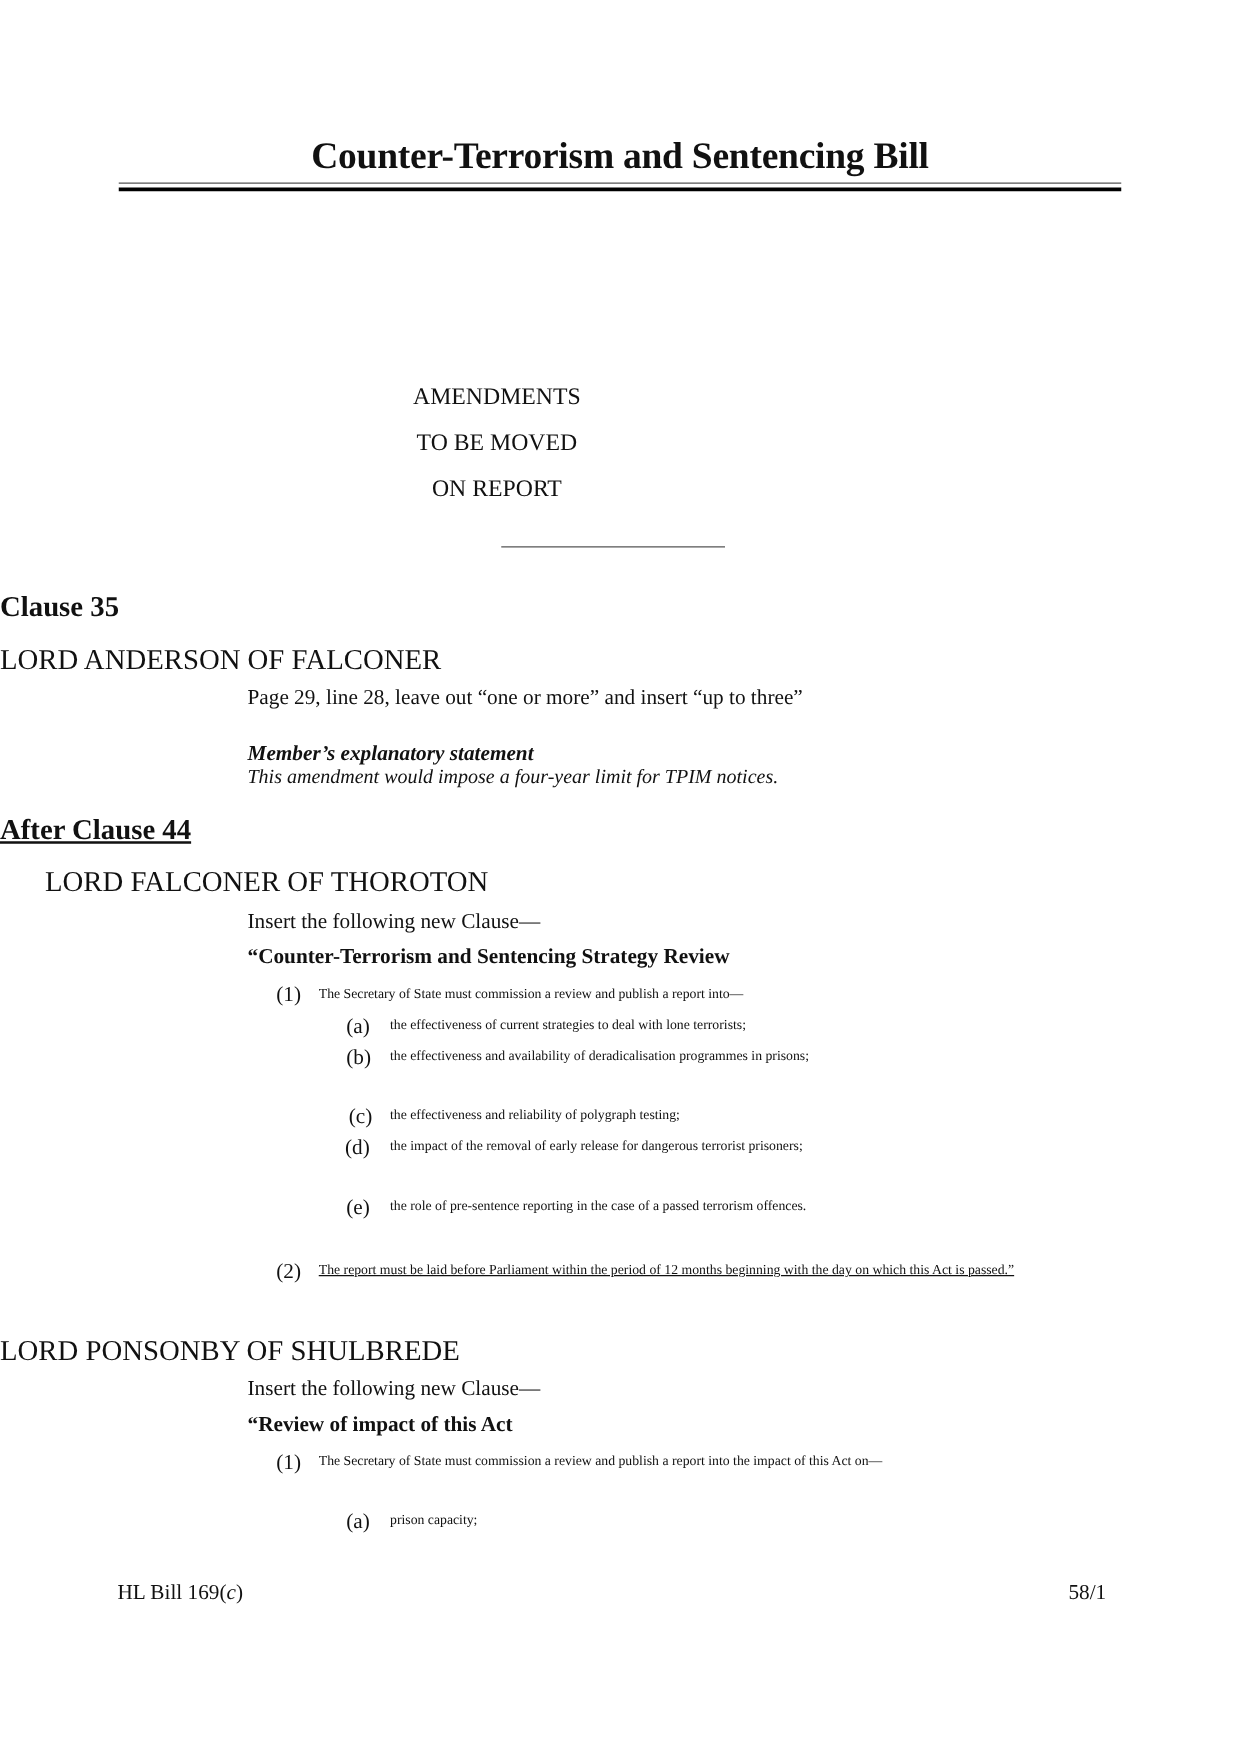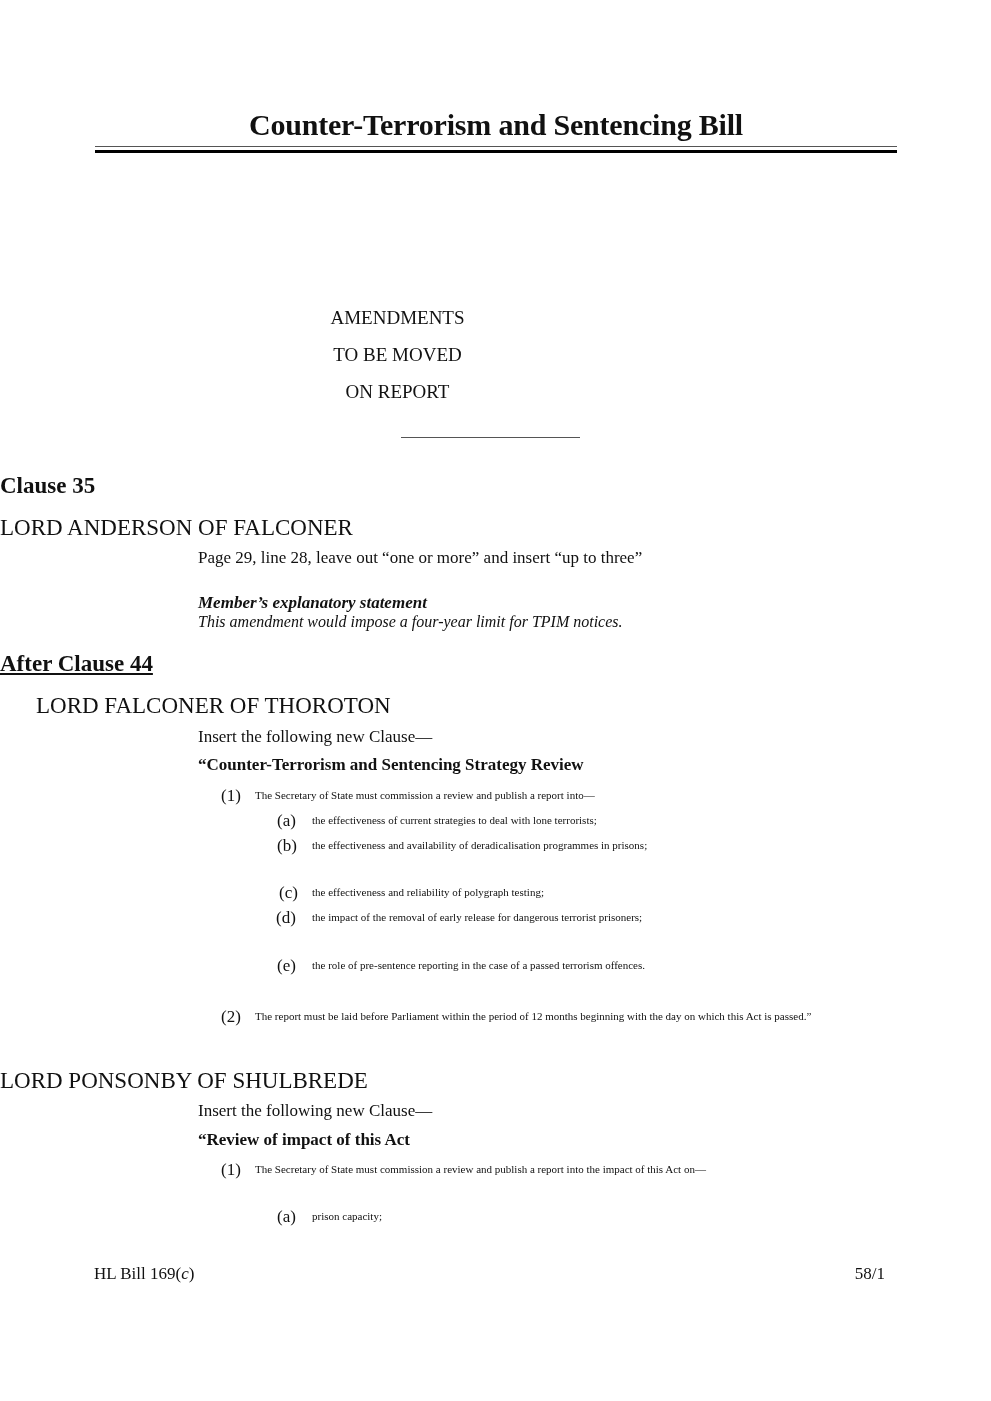--- a/index.html
+++ b/index.html
@@ -98,21 +98,21 @@
 <div class="num" style="left:279px; top:882px;">(c)</div>
 <div class="para" style="left:312px; width:585px; top:882px;">the effectiveness and reliability of polygraph testing;</div>
 
 <div class="num" style="left:276px; top:907px;">(d)</div>
 <div class="para" style="left:312px; width:585px; top:907px;">the impact of the removal of early release for dangerous terrorist prisoners;</div>
 
 <div class="num" style="left:277px; top:955px;">(e)</div>
 <div class="para" style="left:312px; width:585px; top:955px;">the role of pre-sentence reporting in the case of a passed terrorism offences.</div>
 
 <div class="num" style="left:221px; top:1006px;">(2)</div>
-<div class="para" style="left:255px; width:642px; top:1006px;">The report must be laid before Parliament within the period of 12 months beginning with the day on which this Act is passed.”</div>
+<div class="para" style="left:255px; width:642px; top:1006px;text-decoration:underline;">The report must be laid before Parliament within the period of 12 months beginning with the day on which this Act is passed.”</div>
 
 <div class="abs center-line" style="top:1070px;">LORD PONSONBY OF SHULBREDE</div>
 <div class="abs text-line" style="top:1100px;">Insert the following new Clause—</div>
 <div class="abs text-line bold" style="top:1129px;">“Review of impact of this Act</div>
 
 <div class="num" style="left:221px; top:1159px;">(1)</div>
 <div class="para" style="left:255px; width:642px; top:1159px;">The Secretary of State must commission a review and publish a report into the impact of this Act on—</div>
 
 <div class="num" style="left:277px; top:1206px;">(a)</div>
 <div class="para" style="left:312px; width:585px; top:1206px;">prison capacity;</div>

